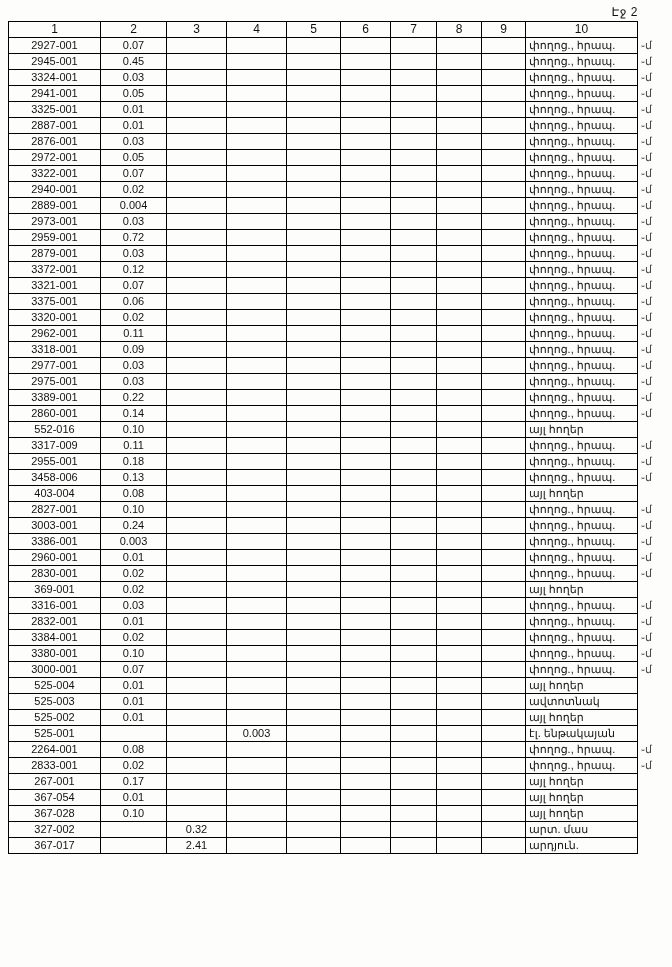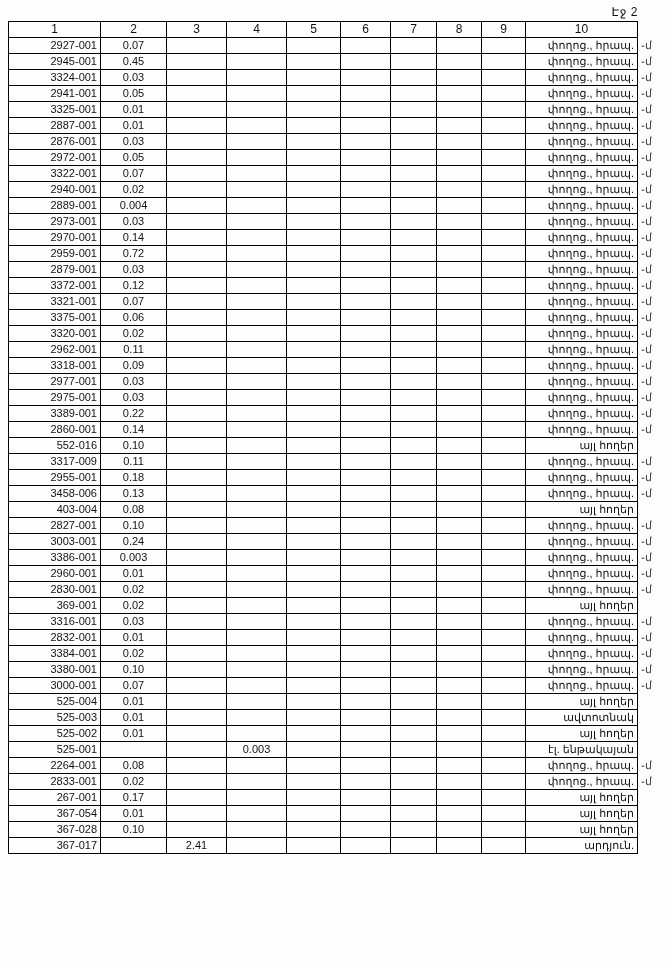--- a/index.html
+++ b/index.html
@@ -23,23 +23,23 @@
     border:1px solid #000;
     font-size:11px;
     height:15px;line-height:15px;
     padding:0 3px;
     overflow:hidden;white-space:nowrap;
     vertical-align:middle;
   }
   table.scan th{
     font-weight:normal;text-align:center;font-size:12px;height:15px;
   }
-  td.col1{text-align:right;margin-top:12px;}
+  td.col1{text-align:center;margin-top:12px;}
   td.col2,td.col3,td.col4,td.col5,td.col6,td.col7,td.col8,td.col9{text-align:center;}
-  td.col10{text-align:right;}
+  td.col10{text-align:left;}
   th.mark, td.mark{
     border:none !important;
     font-size:9px;color:#444;
     text-align:left;padding-left:7px;
     background:transparent;
   }
 </style>
 </head>
 <body>
 
@@ -225,33 +225,20 @@
           <td class="col4"></td>
           <td class="col5"></td>
           <td class="col6"></td>
           <td class="col7"></td>
           <td class="col8"></td>
           <td class="col9"></td>
           <td class="col10">փողոց., հրապ.</td>
           <td class="mark">֊մ</td>
         </tr>
         <tr>
-          <td class="col1">2970-001</td>
-          <td class="col2">0.14</td>
-          <td class="col3"></td>
-          <td class="col4"></td>
-          <td class="col5"></td>
-          <td class="col6"></td>
-          <td class="col7"></td>
-          <td class="col8"></td>
-          <td class="col9"></td>
-          <td class="col10">փողոց., հրապ.</td>
-          <td class="mark">֊մ</td>
-        </tr>
-        <tr>
           <td class="col1">2959-001</td>
           <td class="col2">0.72</td>
           <td class="col3"></td>
           <td class="col4"></td>
           <td class="col5"></td>
           <td class="col6"></td>
           <td class="col7"></td>
           <td class="col8"></td>
           <td class="col9"></td>
           <td class="col10">փողոց., հրապ.</td>
@@ -716,20 +703,33 @@
           <td class="col1">367-028</td>
           <td class="col2">0.10</td>
           <td class="col3"></td>
           <td class="col4"></td>
           <td class="col5"></td>
           <td class="col6"></td>
           <td class="col7"></td>
           <td class="col8"></td>
           <td class="col9"></td>
           <td class="col10">այլ հողեր</td>
+          <td class="mark"></td>
+        </tr>
+        <tr>
+          <td class="col1">327-002</td>
+          <td class="col2"></td>
+          <td class="col3">0.32</td>
+          <td class="col4"></td>
+          <td class="col5"></td>
+          <td class="col6"></td>
+          <td class="col7"></td>
+          <td class="col8"></td>
+          <td class="col9"></td>
+          <td class="col10">արտ. մաս</td>
           <td class="mark"></td>
         </tr>
         <tr>
           <td class="col1">367-017</td>
           <td class="col2"></td>
           <td class="col3">2.41</td>
           <td class="col4"></td>
           <td class="col5"></td>
           <td class="col6"></td>
           <td class="col7"></td>

